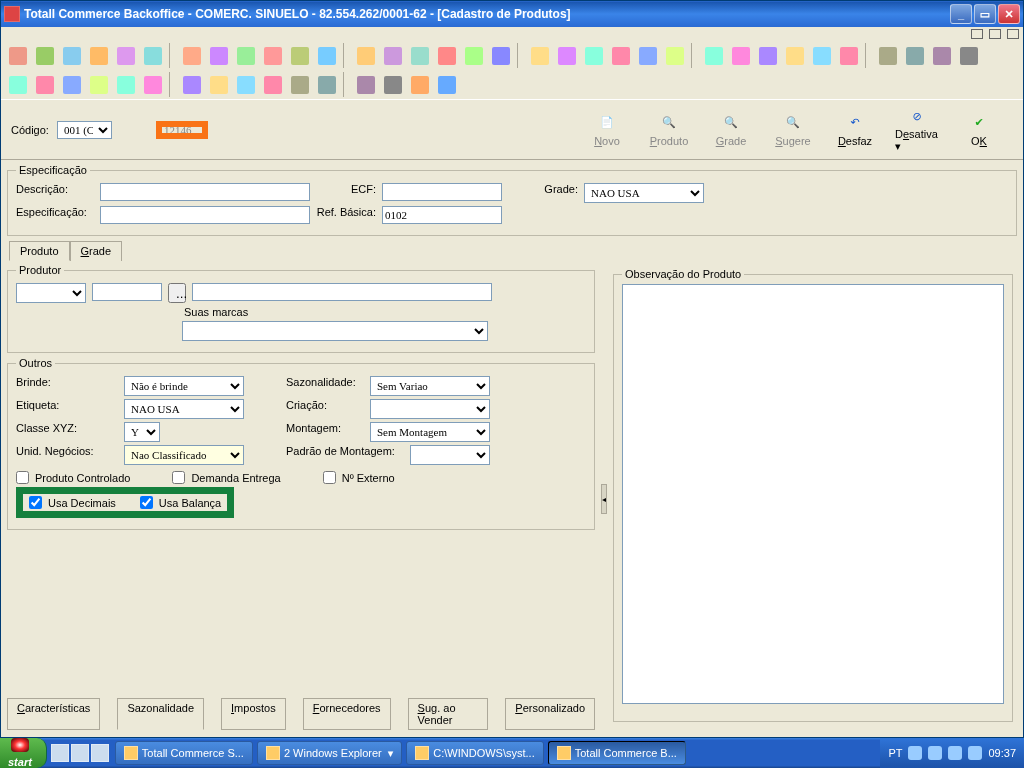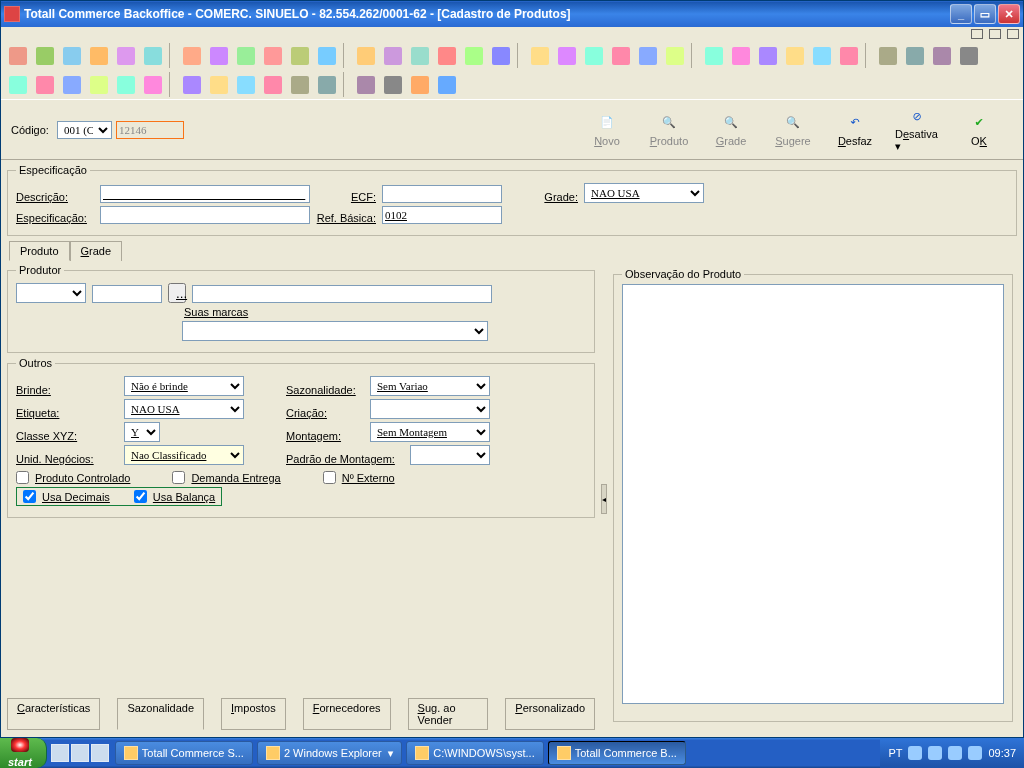--- a/index.html
+++ b/index.html
@@ -67,33 +67,33 @@
     gap:4px;
   }
   .subbar .lbl { margin-right:4px; }
   .combo, .txt, select, input[type=text]{
     font-family:Tahoma; font-size:11px;
     border:1px solid #7f9db9;
     background:#fff; padding:1px 2px;
     height:18px;
   }
   .combo.small{ width:55px; }
-  .txt.small{ width:68px; background:#ece9d8; border:1px solid #f97316; color:#888;}
+  .txt.small{ width:52px; background:#ece9d8; border:6px solid #f97316; color:#888;margin-left:40px;}
   .bigbtns { margin-left:auto; display:flex; gap:18px; align-items:center; padding-right:12px;}
   .bigbtn { display:flex; flex-direction:column; align-items:center; gap:2px; color:#888; cursor:default; width:44px;}
   .bigbtn.active { color:#000; }
   .bigbtn .bicon { width:20px;height:20px;display:flex;align-items:center;justify-content:center; }
   .bigbtn u { text-decoration:underline; }
   fieldset {
     border:1px solid #bdbaaa;
     margin:4px 6px; padding:4px 8px 8px 8px;
     background:#ece9d8;
   }
   legend { padding:0 3px; }
-  .row { display:flex; align-items:flex-end; gap:6px; margin:3px 0;text-decoration:underline; }
+  .row { display:flex; align-items:flex-start; gap:6px; margin:3px 0; }
   .lbl2 { width:78px; text-align:left; }
   .sel { height:20px; }
   .hilite { background:#316ac5; color:#fff; }
   .tabs { display:flex; gap:0; padding-left:8px; margin-top:4px;}
   .tab {
     padding:3px 10px; border:1px solid #aca899;
     border-bottom:none; background:#ece9d8; cursor:default;
     position:relative; top:1px;
   }
   .tab.active { background:#ece9d8; border-bottom:1px solid #ece9d8; z-index:2;}
@@ -103,21 +103,21 @@
   .rightcol { flex:1; padding:4px 4px 4px 0; position:relative;}
   .splitter {
      width:6px; display:flex;align-items:center;justify-content:center;
   }
   .splitter .sgrip { width:6px;height:30px;background:#d8d5c4;border:1px solid #aca899;cursor:default;font-size:8px;display:flex;align-items:center;justify-content:center;}
   .obsbox {
     border:1px solid #7f9db9; background:#fff;
     width:100%; height:420px;
   }
   .chk { display:flex; align-items:center; gap:4px; }
-  .redbox { border:1px solid #15803d; padding:2px 6px; display:flex; gap:24px;}
+  .redbox { border:7px solid #15803d; padding:2px 6px; display:flex; gap:24px;}
   .bottabs { display:flex; gap:17px; padding:4px 6px;}
   .bottab {
     padding:3px 9px; border:1px solid #aca899; background:#ece9d8;
     cursor:default;
   }
   .bottab u { text-decoration:underline; }
   .bottab.active { background:#ece9d8; border-bottom:1px solid #ece9d8; }
   .statusbar { height:18px; border-top:1px solid #aca899; display:flex; gap:6px; padding:0 4px; align-items:center; font-size:10px; color:#666;}
   .statusbar .cell { border:1px inset #ddd; padding:0 4px; height:15px; display:flex;align-items:center; }
   .taskbar {

